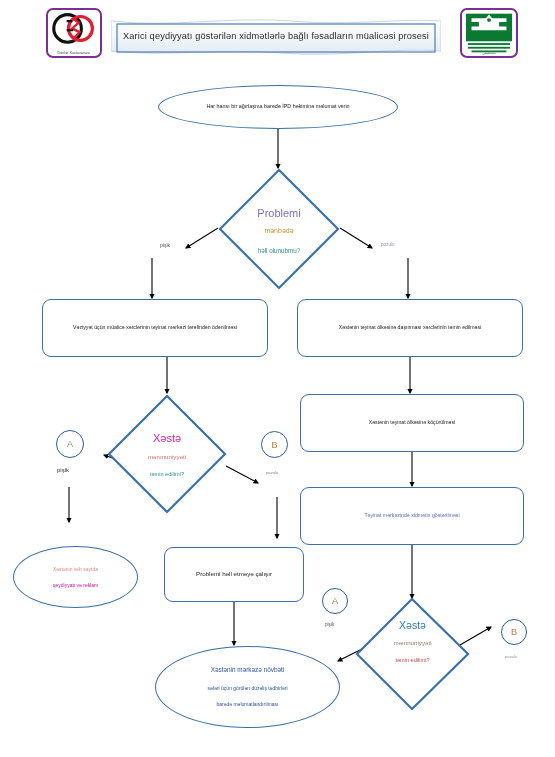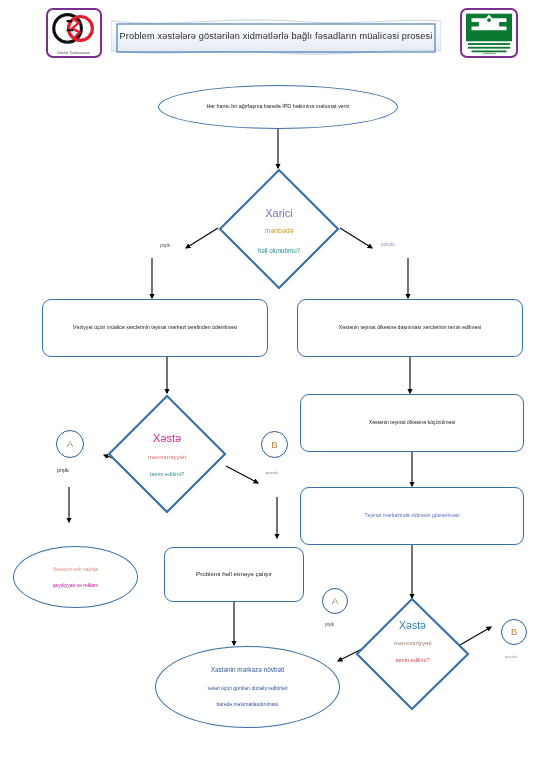--- a/index.html
+++ b/index.html
@@ -178,32 +178,32 @@
     <defs>
       <linearGradient id="bg1" x1="0" y1="0" x2="0" y2="1">
         <stop offset="0%" stop-color="#ffffff"></stop>
         <stop offset="45%" stop-color="#f4f7fb"></stop>
         <stop offset="100%" stop-color="#e3eaf3"></stop>
       </linearGradient>
     </defs>
     <path d="M0,3 C60,10 120,-2 180,3 C240,8 290,0 330,3 L330,33 C280,29 230,40 170,35 C110,30 55,39 0,33 Z" fill="url(#bg1)" stroke="#c9d4e2" stroke-width="1"></path>
     <rect x="6" y="6" width="318" height="28" fill="none" stroke="#4a7ebb" stroke-width="1.2"></rect>
   </svg>
-  <div class="banner-text">Problem xəstələrə göstərilən xidmətlərlə bağlı fəsadların müalicəsi prosesi</div>
+  <div class="banner-text">Xarici qeydiyyatı göstərilən xidmətlərlə bağlı fəsadların müalicəsi prosesi</div>
 </div>
 
 <div class="node oval" style="left:158px; top:85px; width:240px; height:44px;">
   <div class="txt" style="font-size:5.4px; color:#222; padding:0 14px;">Hər hansı bir ağırlaşma barədə İPD həkiminə məlumat verin</div>
 </div>
 
 <div class="diamond-wrap" style="left:218px; top:168px; width:122px; height:122px;">
   <svg width="122" height="122">
     <polygon points="61,2 120,61 61,120 2,61" fill="#ffffff" stroke="#3a70ad" stroke-width="2.2"></polygon>
   </svg>
-  <div class="diamond-label" style="top:39px; font-size:11px; color:#7b6fc4;">Xarici</div>
+  <div class="diamond-label" style="top:39px; font-size:11px; color:#7b6fc4;">Problemi</div>
   <div class="diamond-label" style="top:59px; font-size:7px; color:#c8922a;">mənbədə</div>
   <div class="diamond-label" style="top:79px; font-size:6.3px; color:#2f8f93;">həll olunubmu?</div>
 </div>
 <div class="edge-label" style="left:160px; top:242px; font-size:5px; color:#555;">pişik</div>
 <div class="edge-label" style="left:381px; top:242px; font-size:4.6px; color:#8f8fcf;">pozulu</div>
 
 <div class="node rbox" style="left:42px; top:299px; width:226px; height:58px;">
   <div class="txt" style="font-size:5.2px; color:#222; padding:0 16px;">Vəziyyət üçün müalicə xərclərinin təyinat mərkəzi tərəfindən ödənilməsi</div>
 </div>
 

